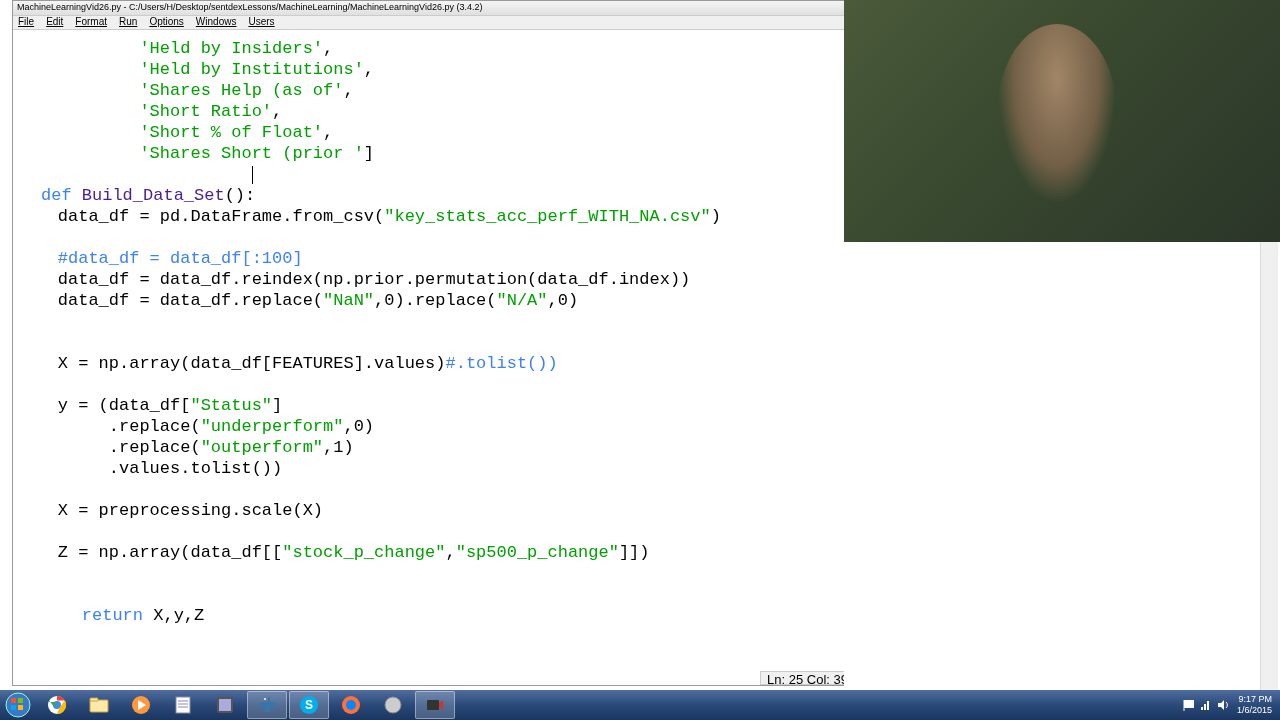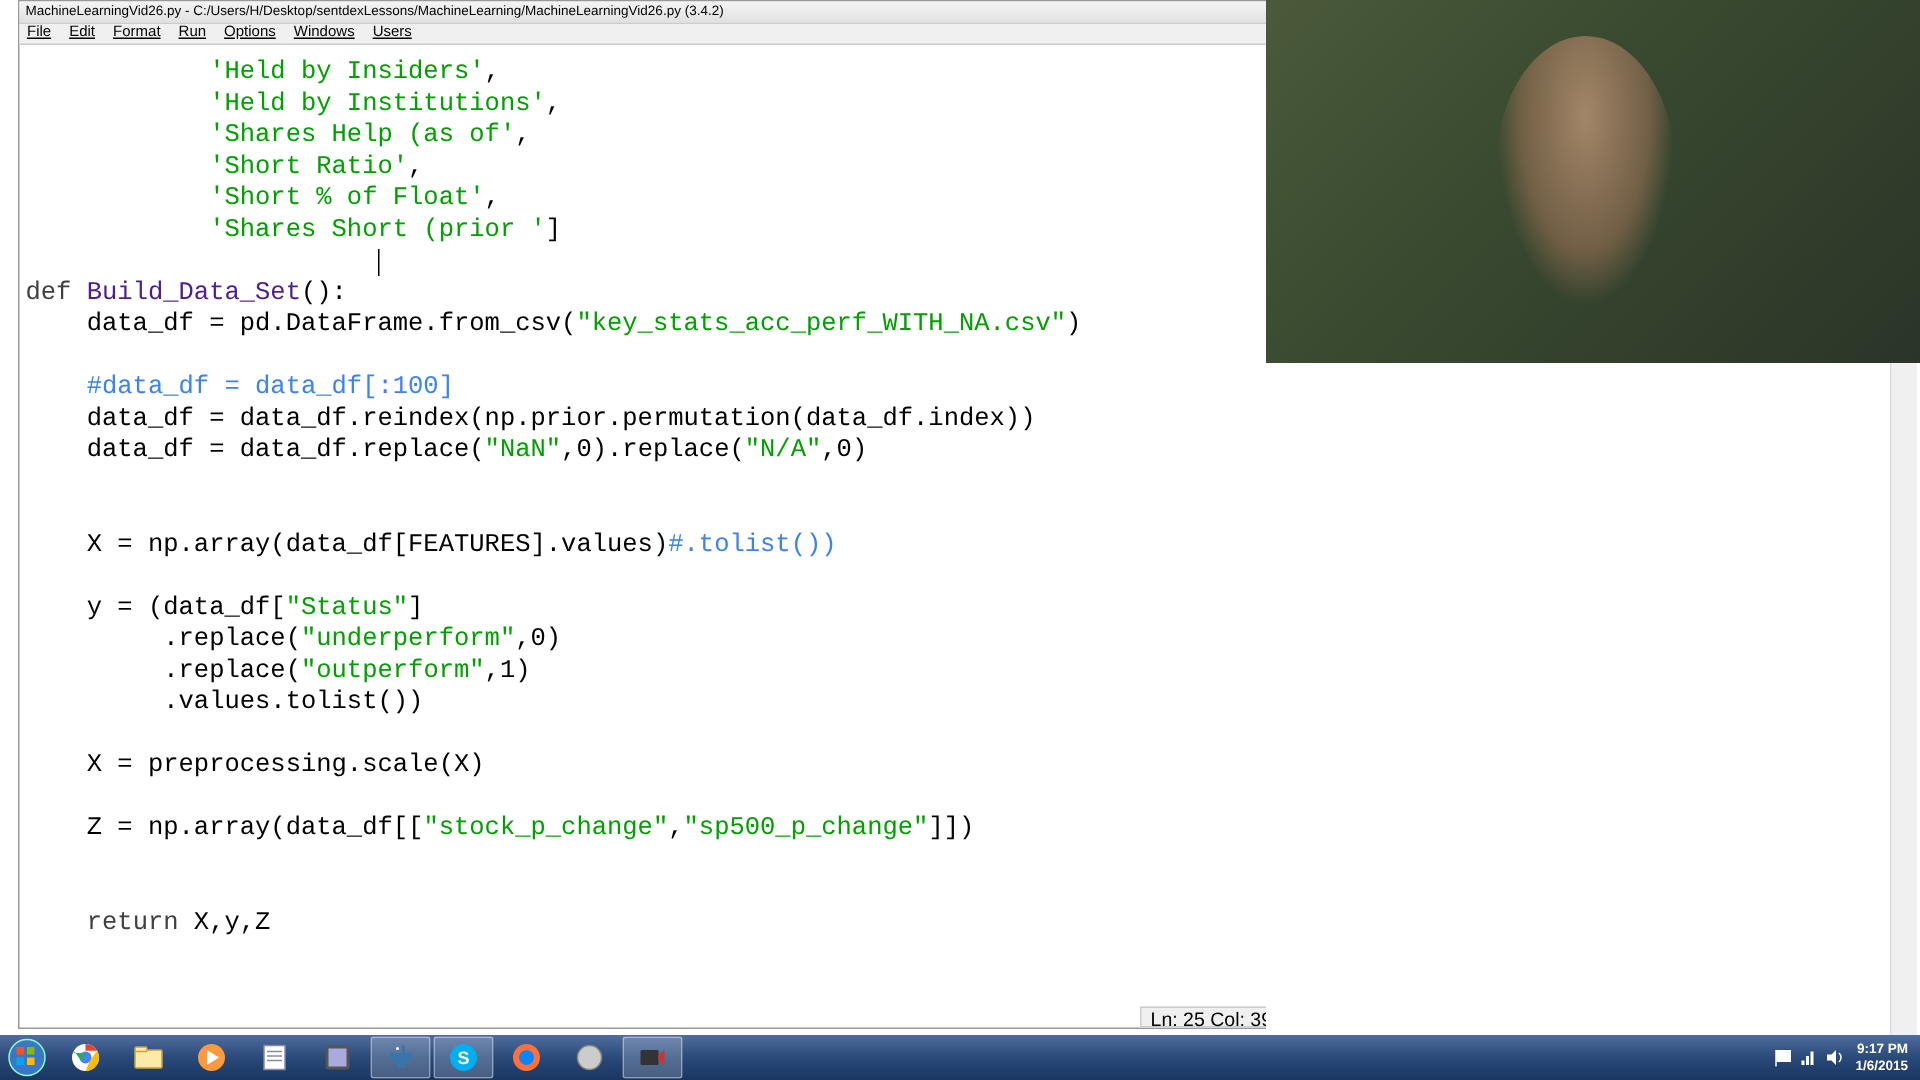--- a/index.html
+++ b/index.html
@@ -42,21 +42,21 @@
   .menubar span { cursor: pointer; padding: 0 3px; }
   .editor {
     padding: 8px 4px;
     font-family: "Courier New", monospace;
     font-size: 17px;
     line-height: 21px;
     white-space: pre;
     overflow: hidden;
     height: 640px;
   }
-  .kw { color: #404040; }
+  .kw { color: #3b82f6; margin-left: 24px; }
   .def-name { color: #4c1d95; }
   .str { color: #00a000; text-align: center; }
   .comment { color: #3b82f6; }
   .cursor {
     display: inline-block;
     width: 1px;
     height: 18px;
     background: #000;
     vertical-align: text-bottom;
   }
@@ -127,21 +127,20 @@
   .tb-icon.active { background: rgba(255,255,255,0.2); box-shadow: inset 0 0 0 1px rgba(255,255,255,0.4); }
   .tb-icon svg { width: 22px; height: 22px; }
   .tray {
     margin-left: auto;
     display: flex;
     align-items: center;
     gap: 3px;
     padding-right: 4px;
     font-size: 10px;
     color: #fff;
-    font-weight: bold;
   }
   .tray-time { text-align: right; line-height: 11px; font-size: 9px; padding: 0 4px; }
   .tray-icon { width: 14px; height: 14px; }
   .scrollbar {
     position: absolute;
     left: 1260px;
     top: 242px;
     width: 18px;
     height: 448px;
     background: #f0f0f0;

